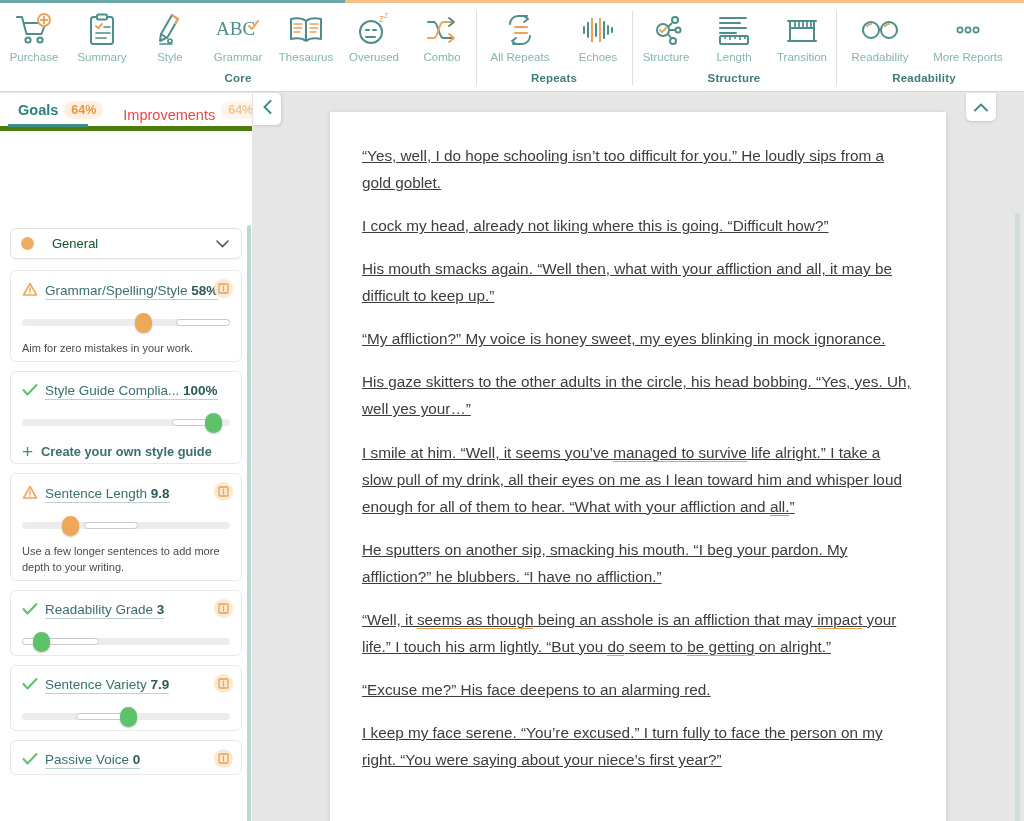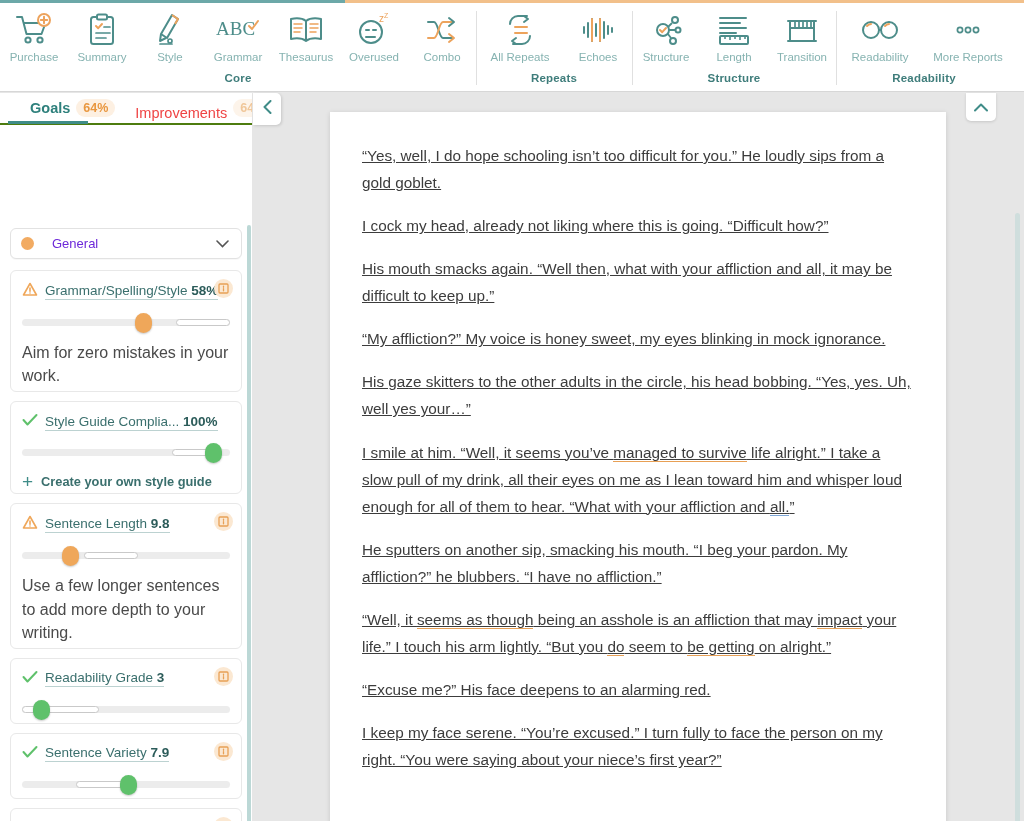--- a/index.html
+++ b/index.html
@@ -42,22 +42,22 @@
     background: #e8685a; color: #fff; font-size: 11.5px; font-weight: bold;
     display: flex; align-items: center; justify-content: center;
   }
 
   
   .sidebar {
     position: absolute; top: 93px; left: 0; width: 252px; height: 728px;
     background: #ffffff; overflow: hidden;
   }
   .tabs {
-    display: flex; align-items: center; height: 32px; padding-left: 20px;
-    border-bottom: 2px solid #4d7c0f; position: relative; background: #fff;
+    display: flex; align-items: center; height: 38px; padding-left: 8px;
+    border-bottom: 5px solid #4d7c0f; position: relative; background: #fff;
   }
   .tab { display: flex; align-items: center; gap: 6px; padding: 0 10px; height: 100%; cursor: pointer; }
   .tab-lbl { font-size: 14.5px; font-weight: bold; }
   .tab.active .tab-lbl { color: #2e807c; }
   .tab.inactive .tab-lbl { color: #ef4444; font-weight: normal; margin-top: 10px; }
   .pct {
     font-size: 12.5px; font-weight: bold; background: #fdf0e2; color: #eda košt;
     border-radius: 10px; padding: 2px 7px;
   }
   .pct.a { color: #e9973f; background: #fdf0e2; }
@@ -72,21 +72,21 @@
 
   .panel { position: absolute; top: 127px; left: 0; width: 252px; height: 694px; overflow: hidden; }
   .panel-inner { padding: 8px 10px 0 10px; }
 
   .dropdown {
     display: flex; align-items: center; height: 31px; border: 1px solid #e2e2e2;
     border-radius: 6px; background: #fff; padding: 0 10px; margin-bottom: 11px; cursor: pointer;
     box-shadow: 0 1px 1px rgba(0,0,0,.03);
   }
   .dd-dot { width: 13px; height: 13px; border-radius: 50%; background: #f2ab62; flex: none; }
-  .dd-lbl { flex: 1; font-size: 13px; color: #6d28d9; margin-left: 18px; }
+  .dd-lbl { flex: 1; font-size: 13px; color: #14532d; margin-left: 18px; }
   .dd-chev { color: #5b5b5b; font-size: 11px; margin-right: 2px; }
 
   .card {
     border: 1px solid #e8e8e8; border-radius: 6px; background: #fff;
     padding: 11px 11px 4px 11px; margin-bottom: 9px; position: relative;
   }
   .card-head { display: flex; align-items: center; gap: 7px; }
   .card-title {
     font-size: 13.5px; color: #3a6f6d; border-bottom: 1px solid #bcd2d1;
     padding-bottom: 1px; cursor: pointer; white-space: nowrap;
@@ -98,21 +98,21 @@
   }
   .slider { position: relative; height: 20px; margin-top: 11px; }
   .track { position: absolute; top: 7px; left: 0; right: 0; height: 7px; border-radius: 4px; background: #ececec; }
   .range { position: absolute; top: 7px; height: 7px; border-radius: 4px; background: #fff; border: 1px solid #c9c9c9; }
   .thumb {
     position: absolute; top: 1px; width: 17px; height: 20px; border-radius: 9px;
     box-shadow: 0 1px 2px rgba(0,0,0,.22); cursor: pointer;
   }
   .thumb.green { background: #5fc16b; }
   .thumb.orange { background: #efa75a; }
-  .card-note { font-size: 16px; color: #4a4a4a; line-height: 1.45; margin-top: 9px; }
+  .card-note { font-size: 11px; color: #4a4a4a; line-height: 1.45; margin-top: 9px; }
   .create-link { display: flex; align-items: center; gap: 8px; margin-top: 12px; cursor: pointer; }
   .create-link .plus { color: #3f8c88; font-size: 19px; line-height: 13px; font-weight: 300; }
   .create-link .txt { font-size: 12.8px; color: #3a6f6d; font-weight: bold; }
 
   .sb-scroll { position: absolute; top: 132px; left: 247px; width: 4px; height: 630px; background: #bcd8d6; border-radius: 2px; }
 
   
   .doc-area { position: absolute; top: 93px; left: 252px; width: 772px; height: 728px; background: #e6e6e6; }
   .page {
     position: absolute; top: 19px; left: 78px; width: 616px; bottom: -40px;

